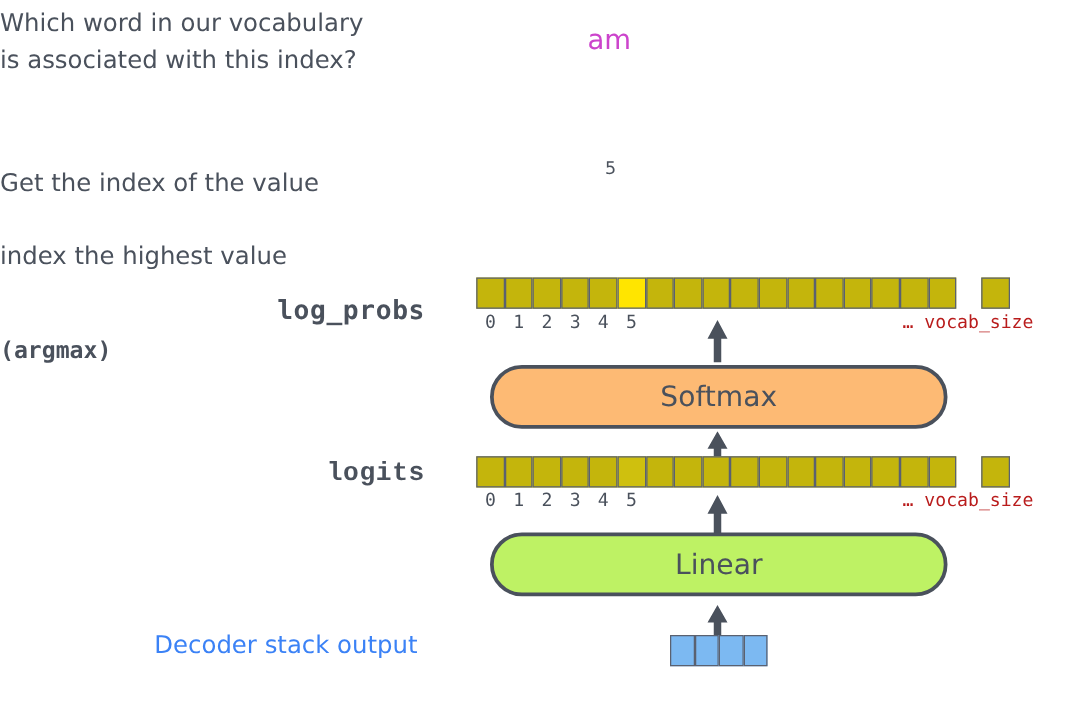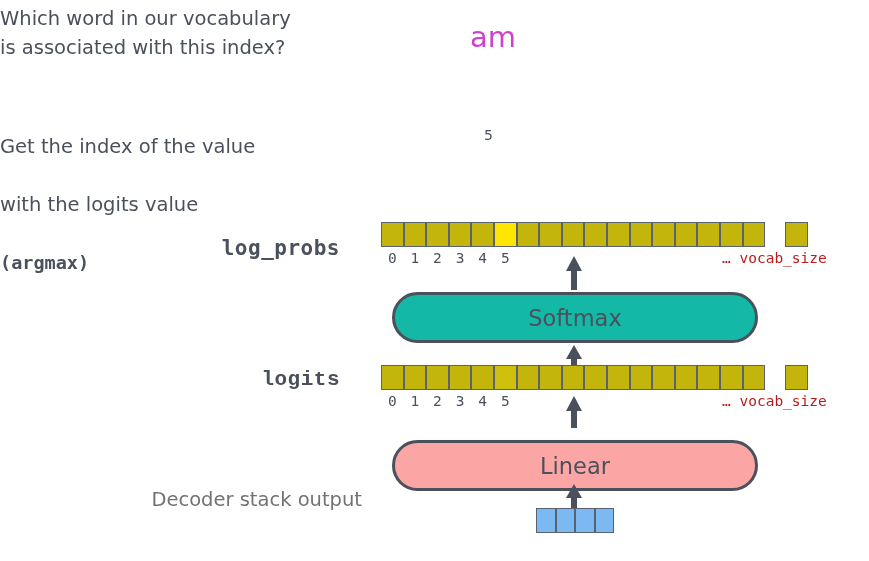--- a/index.html
+++ b/index.html
@@ -16,47 +16,47 @@
   .annot{
     position:absolute;
     font-family:"DejaVu Sans","Liberation Sans",sans-serif;
     font-size:19.5px;line-height:29px;color:#4a515c;
     white-space:pre-line;
   }
   #annot-vocab{left:0;top:4px;width:338px;}
   #annot-argmax{left:0;top:103px;width:338px;}
   .mono-em{
     font-family:"DejaVu Sans Mono","Liberation Mono",monospace;
-    font-weight:700;font-size:18.5px;letter-spacing:0px;
+    font-weight:700;font-size:18.5px;letter-spacing:0px;margin-top:18px;
   }
 
   
   #answer-word{
     position:absolute;left:470px;top:20px;
-    font-size:29px;color:#cc44cc;
+    font-size:22px;color:#cc44cc;
     font-family:"DejaVu Sans","Liberation Sans",sans-serif;
   }
   #answer-index{
     position:absolute;left:484px;top:127px;
     font-size:14px;color:#4a515c;
     font-family:"DejaVu Sans","Liberation Sans",sans-serif;
   }
 
   
   .row-label{
     position:absolute;text-align:right;width:340px;left:0;
     font-family:"DejaVu Sans Mono","Liberation Mono",monospace;
     font-weight:700;font-size:21px;color:#4a515c;letter-spacing:0.5px;
   }
   #label-logprobs{top:236px;}
   #label-logits{top:368px;font-family:Liberation Mono, monospace;}
   #label-decoder{
-    position:absolute;text-align:right;width:334px;left:0;top:488px;
-    font-family:"DejaVu Sans","Liberation Sans",sans-serif;
-    font-size:19.5px;color:#737373;padding-left:28px;
+    position:absolute;text-align:right;width:334px;left:0;top:504px;
+    font-family:"DejaVu Sans","Liberation Sans",sans-serif;
+    font-size:19.5px;color:#3b82f6;
   }
 
   
   .vec-row{position:absolute;height:27px;}
   .cells{position:absolute;left:0;top:0;display:flex;}
   .cell{
     width:22.6px;height:25px;
     background:#c4b50c;
     border:1.4px solid #5a6170;
     border-right-width:0.7px;border-left-width:0.7px;
@@ -86,22 +86,22 @@
 
   
   .pill{
     position:absolute;left:392px;width:366px;height:51px;
     border:3.4px solid #4a515c;border-radius:26px;
     box-sizing:border-box;
     display:flex;align-items:center;justify-content:center;
     font-family:"DejaVu Sans","Liberation Sans",sans-serif;
     font-size:22.5px;color:#4a515c;
   }
-  #pill-softmax{top:292px;background:#14b8a6;}
-  #pill-linear{top:440px;background:#fca5a5;}
+  #pill-softmax{top:292px;background:#fdba74;}
+  #pill-linear{top:426px;background:#bef264;}
 
   
   .arrow{position:absolute;width:22px;}
   .arrow svg{display:block;}
 
   
   #decoder-vec{position:absolute;left:536px;top:508px;display:flex;}
   .bcell{
     width:19.5px;height:25px;background:#7cb9f2;
     border:1.4px solid #5a6170;box-sizing:border-box;
@@ -115,21 +115,21 @@
 
 <div class="stage">
 
   <div class="annot" id="annot-vocab">Which word in our vocabulary
 is associated with this index?</div>
 
   <div id="answer-word">am</div>
 
   <div class="annot" id="annot-argmax">
     <div>Get the index of the value</div>
-    <div>with the logits value</div>
+    <div>index the highest value</div>
     <div class="mono-em">(argmax)</div>
   </div>
 
   <div id="answer-index">5</div>
 
   <div class="row-label" id="label-logprobs">log_probs</div>
 
   <div class="vec-row" id="vec-logprobs" style="left:381px;top:222px;width:380px;">
     <div class="cells">
         <div class="cell"></div>

